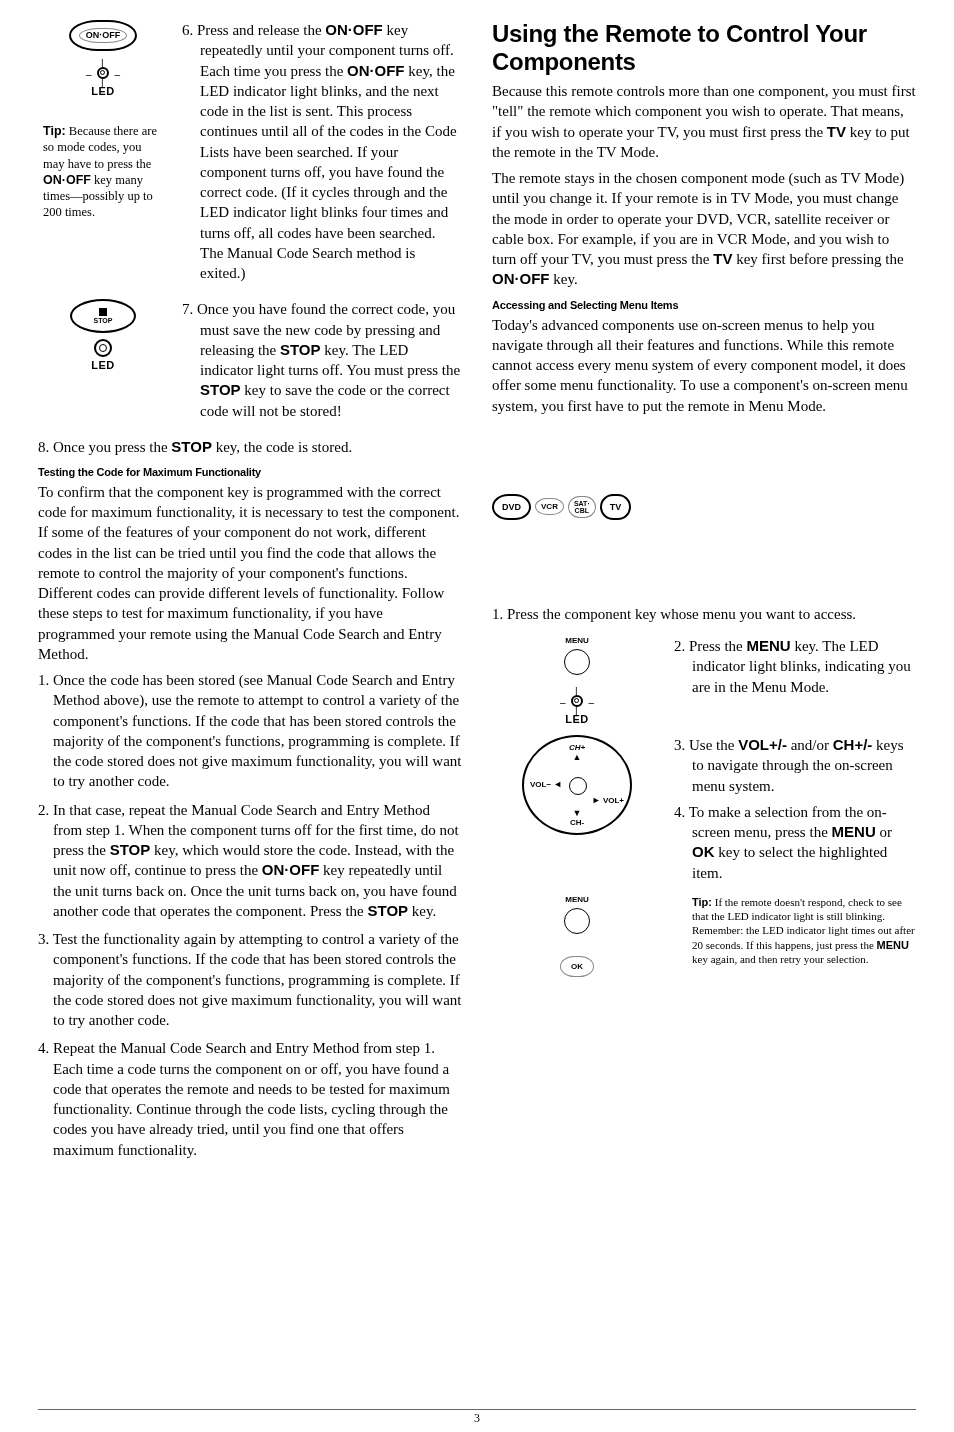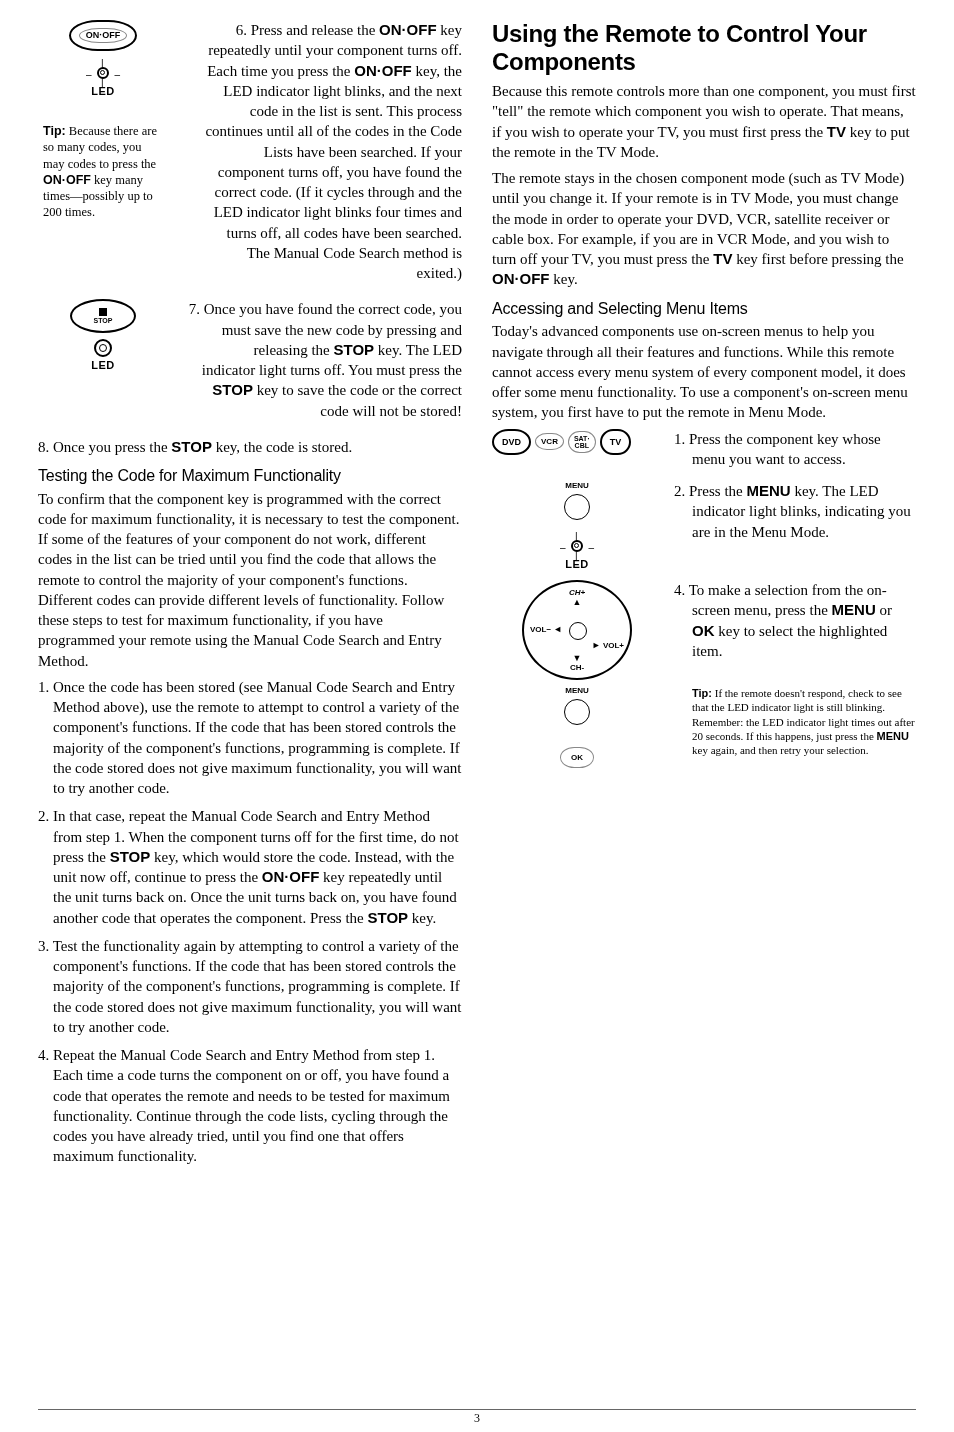--- a/index.html
+++ b/index.html
@@ -32,36 +32,36 @@
   }
   .led-icon { margin-top: 10px; text-align: center; }
   .led-label { font: bold 11px Arial, sans-serif; letter-spacing: 0.5px; }
   .tip {
     font-family: "Book Antiqua", Palatino, serif;
     font-size: 12.5px;
     line-height: 1.3;
     margin-top: 26px;
     width: 120px;
   }
-  .step-text { flex: 1; text-align: right; }
+  .step-text { flex: 1; }
   .hang { padding-left: 18px; text-indent: -18px; margin-bottom: 6px; }
   .hang2 { padding-left: 15px; text-indent: -15px; margin-bottom: 8px; }
   .fb { font-family: Arial, Helvetica, sans-serif; font-weight: bold; }
   h2.sec {
     font-family: Arial, Helvetica, sans-serif;
     font-weight: 800;
     font-size: 24px;
     line-height: 1.15;
     margin-bottom: 6px;
     letter-spacing: -0.3px;
   }
   h3.sub {
     font-family: Arial, Helvetica, sans-serif;
-    font-weight: 400;
-    font-size: 16px;
+    font-weight: 700;
+    font-size: 11px;
     margin: 8px 0 2px 0;
     letter-spacing: -0.2px;
   }
   .columns { display: flex; gap: 30px; }
   .col { flex: 1; min-width: 0; }
   .stop-box {
     border: 2px solid #000;
     border-radius: 50% / 50%;
     width: 66px; height: 34px;
     display:flex; align-items:center; justify-content:center;
@@ -124,21 +124,21 @@
             <div style="position:absolute;left:6px;top:6px;width:12px;height:12px;border:2px solid #000;border-radius:50%;"></div>
             <div style="position:absolute;left:9px;top:9px;width:5px;height:5px;border:1px solid #000;border-radius:50%;"></div>
             <div style="position:absolute;top:-3px;left:10px;font:10px Arial;">|</div>
             <div style="position:absolute;bottom:-3px;left:10px;font:10px Arial;">|</div>
             <div style="position:absolute;top:8px;left:-5px;font:10px Arial;">–</div>
             <div style="position:absolute;top:8px;right:-5px;font:10px Arial;">–</div>
           </div>
           <div class="led-label">LED</div>
         </div>
         <div class="tip">
-          <span class="fb">Tip:</span><span> Because there are so many codes, you may codes to press the </span><span class="fb">ON·OFF</span><span> key many times—possibly up to 200 times.</span>
+          <span class="fb">Tip:</span><span> Because there are so mode codes, you may have to press the </span><span class="fb">ON·OFF</span><span> key many times—possibly up to 200 times.</span>
         </div>
       </div>
       <div class="step-text">
         <p class="hang">
           <span>6. </span><span>Press and release the </span><span class="fb">ON·OFF</span><span> key repeatedly until your component turns off. Each time you press the </span><span class="fb">ON·OFF</span><span> key, the LED indicator light blinks, and the next code in the list is sent. This process continues until all of the codes in the Code Lists have been searched. If your component turns off, you have found the correct code. (If it cycles through and the LED indicator light blinks four times and turns off, all codes have been searched. The Manual Code Search method is exited.)</span>
         </p>
       </div>
     </div>
 
     <div class="left-wrap">
@@ -180,21 +180,21 @@
     <p>
       <span>Because this remote controls more than one component, you must first "tell" the remote which component you wish to operate. That means, if you wish to operate your TV, you must first press the </span><span class="fb">TV</span><span> key to put the remote in the TV Mode.</span>
     </p>
     <p>
       <span>The remote stays in the chosen component mode (such as TV Mode) until you change it. If your remote is in TV Mode, you must change the mode in order to operate your DVD, VCR, satellite receiver or cable box. For example, if you are in VCR Mode, and you wish to turn off your TV, you must press the </span><span class="fb">TV</span><span> key first before pressing the </span><span class="fb">ON·OFF</span><span> key.</span>
     </p>
 
     <h3 class="sub">Accessing and Selecting Menu Items</h3>
     <p>Today's advanced components use on-screen menus to help you navigate through all their features and functions. While this remote cannot access every menu system of every component model, it does offer some menu functionality. To use a component's on-screen menu system, you first have to put the remote in Menu Mode.</p>
 
-    <div class="row" style="gap:12px; align-items:flex-start; margin-bottom:6px;">
+    <div class="row" style="gap:12px; align-items:flex-start; margin-bottom:6px;flex-direction:column;">
       <div style="width:170px; flex:0 0 170px; display:flex; gap:4px; align-items:center;">
         <span class="big-btn">DVD</span>
         <span class="small-btn">VCR</span>
         <span class="small-btn" style="font-size:7px; line-height:1; text-align:center;">SAT·<br>CBL</span>
         <span class="big-btn">TV</span>
       </div>
       <p class="hang" style="flex:1;">
         <span>1. </span><span>Press the component key whose menu you want to access.</span>
       </p>
     </div>
@@ -226,20 +226,23 @@
         <div class="nav-pad">
           <div class="t"><span>CH+</span><br><span class="tri">▲</span></div>
           <div class="b2"><span class="tri">▼</span><br><span>CH-</span></div>
           <div class="l"><span>VOL−</span> <span class="tri">◄</span></div>
           <div class="r"><span class="tri">►</span> <span>VOL+</span></div>
           <div class="c"></div>
         </div>
       </div>
       <div style="flex:1;">
         <p class="hang">
+          <span>3. </span><span>Use the </span><span class="fb">VOL+/-</span><span> and/or </span><span class="fb">CH+/-</span><span> keys to navigate through the on-screen menu system.</span>
+        </p>
+        <p class="hang">
           <span>4. </span><span>To make a selection from the on-screen menu, press the </span><span class="fb">MENU</span><span> or </span><span class="fb">OK</span><span> key to select the highlighted item.</span>
         </p>
       </div>
     </div>
 
     <div class="row" style="gap:12px; align-items:flex-start;">
       <div style="width:170px; flex:0 0 170px;" class="menu-block">
         <div class="menu-lbl">MENU</div>
         <div class="circle-btn"></div>
         <div style="height:14px;"></div>

